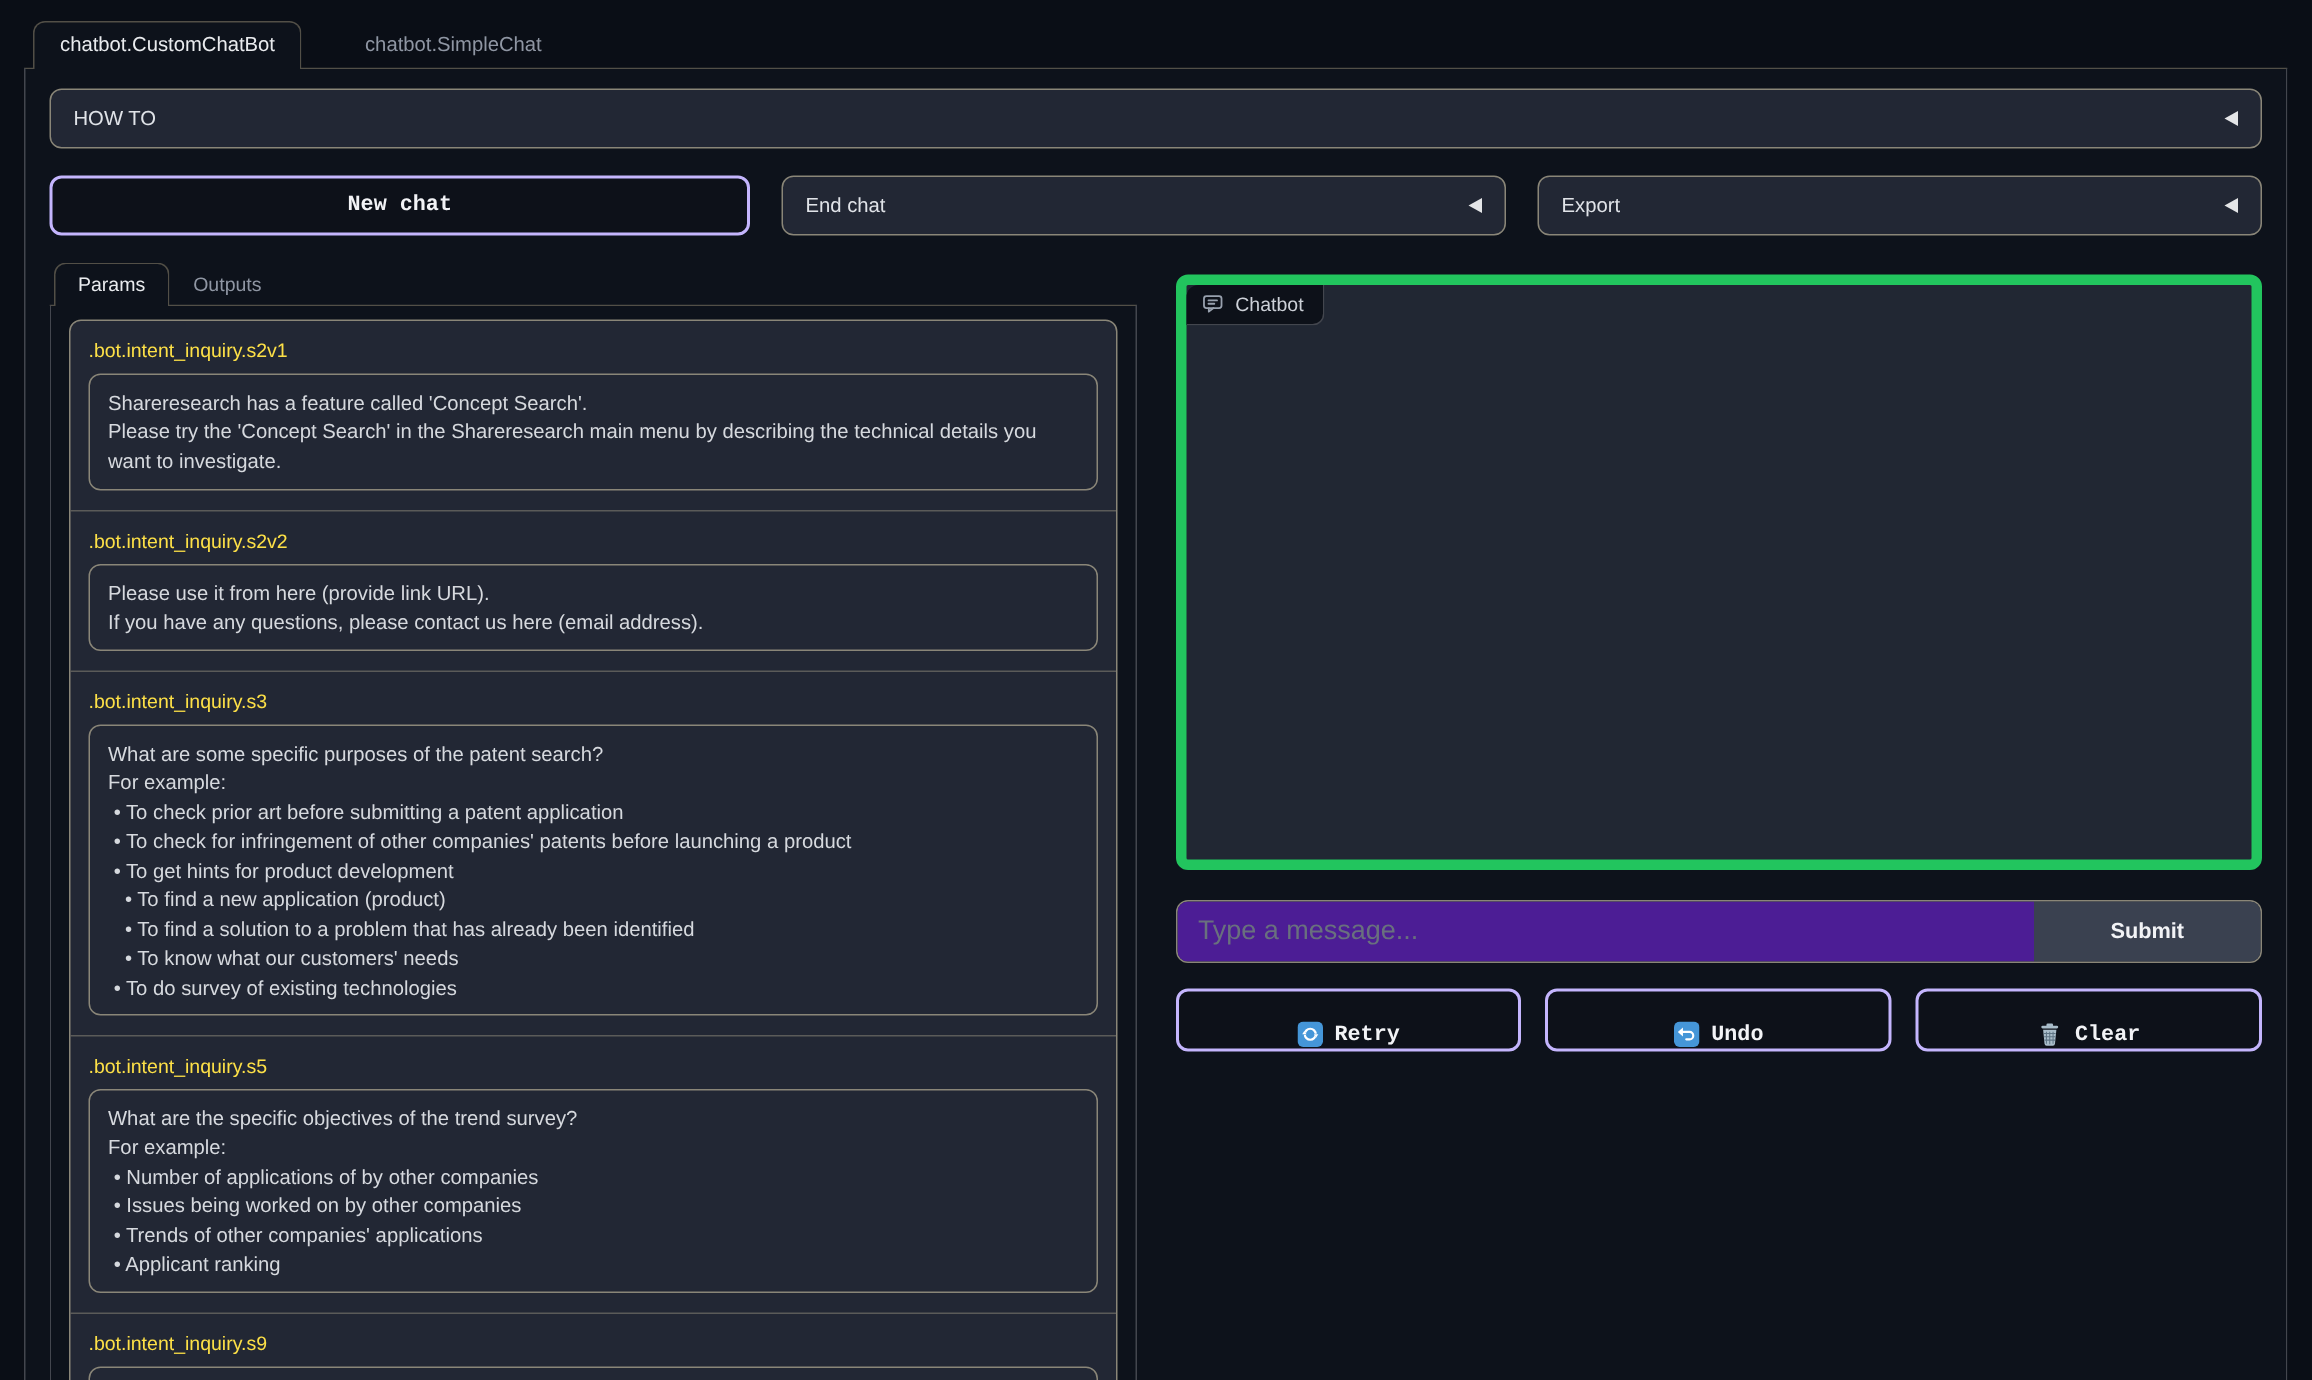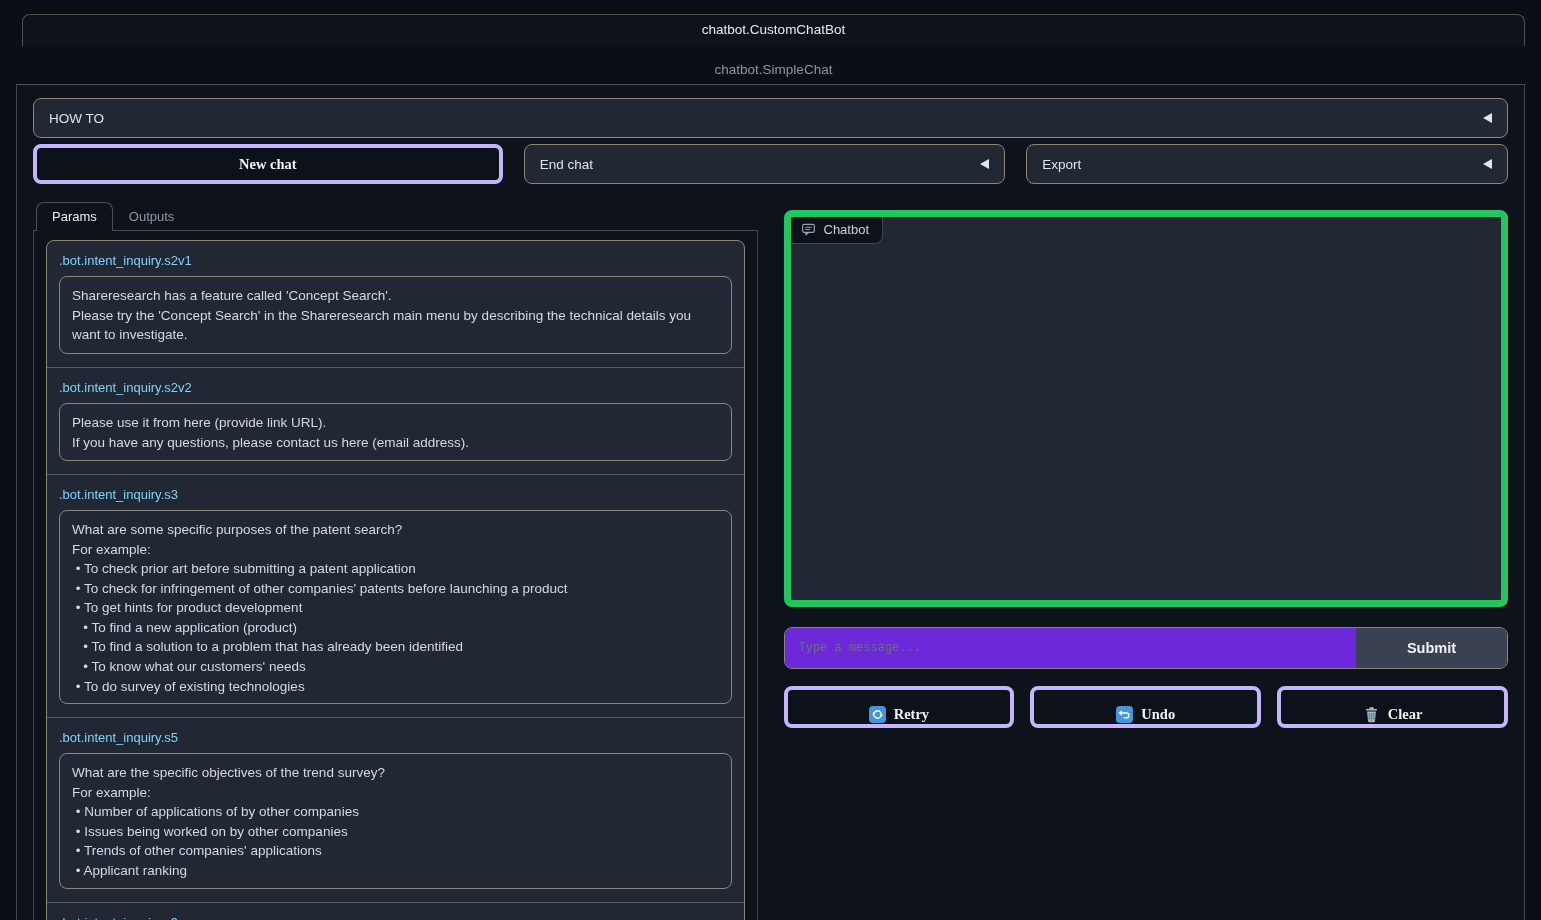--- a/index.html
+++ b/index.html
@@ -2,62 +2,62 @@
 <html><head>
 <meta charset="utf-8">
 <style>
   html,body{margin:0;padding:0;}
   body{
     width:1541px;height:920px;overflow:hidden;
     background:#0a0e16;
     font-family:"Liberation Sans","DejaVu Sans",sans-serif;
     -webkit-font-smoothing:antialiased;
   }
-  .top-tabbar{padding:14px 16px 0 22px;display:flex;gap:8px;position:relative;z-index:3;margin-bottom:-1px;flex-direction:column;}
+  .top-tabbar{padding:14px 16px 0 22px;display:flex;gap:24px;position:relative;z-index:3;margin-bottom:-1px;}
   .tab{background:transparent;border:1px solid transparent;border-bottom:none;color:#8f96a3;
        font-size:13.5px;padding:8px 17px 9px;cursor:pointer;border-radius:8px 8px 0 0;
        font-family:inherit;line-height:1;}
   .tab.active{background:#0d121b;border-color:#524f47;color:#e9ebee;position:relative;z-index:4;}
   .tab-panel{margin:0 16px;background:#0d121b;border:1px solid #43464e;border-top-color:#524f47;
        border-radius:0 0 5px 5px;padding:13px 16px 14px;position:relative;z-index:1;min-height:960px;box-sizing:border-box;}
   .accordion{height:40px;box-sizing:border-box;background:#222734;border:1px solid #8a8678;border-radius:8px;
        display:flex;align-items:center;justify-content:space-between;padding:0 15px;cursor:pointer;
        color:#e0e3e8;font-size:13.5px;}
-  .howto{margin-bottom:6px;align-items:center;}
+  .howto{margin-bottom:18px;align-items:center;}
   .tri{width:0;height:0;border-top:5.5px solid transparent;border-bottom:5.5px solid transparent;
        border-right:9px solid #e4e5e7;flex:none;}
   .actions-row{display:flex;gap:21px;margin-bottom:18px;}
   .actions-row>*{flex:1;height:40px;box-sizing:border-box;}
-  .btn{background:#0d1119;border:4px solid #c4b5fd;border-radius:8px;color:#f2f3f6;
-       font-weight:bold;font-size:14.5px;cursor:pointer;font-family:Liberation Serif, serif;}
+  .btn{background:#0d1119;border:2px solid #c4b5fd;border-radius:8px;color:#f2f3f6;
+       font-weight:bold;font-size:14.5px;cursor:pointer;font-family:Liberation Mono, monospace;}
   .main-row{display:flex;gap:26px;align-items:flex-start;}
   .col{flex:1;min-width:0;}
   .sub-tabbar{display:flex;padding-left:3px;margin-bottom:-1px;position:relative;z-index:3;}
   .tab.sm{font-size:13px;padding:7px 15px 8px;}
   .sub-panel{border:1px solid #43464e;border-top-color:#524f47;border-radius:0 0 5px 5px;
        padding:9px 12px 12px;min-height:760px;position:relative;z-index:1;}
   .group{background:#222734;border:1px solid #8a8678;border-radius:8px;overflow:hidden;}
   .param-block{padding:12px 12px 13px;}
   .param-block+.param-block{border-top:1px solid rgba(138,134,120,0.55);}
-  .param-label{color:#7dd3fc;font-size:13px;margin-bottom:8px;}
+  .param-label{color:#fde047;font-size:13px;margin-bottom:8px;}
   textarea.param-input{display:block;width:100%;box-sizing:border-box;background:#222734;
        border:1px solid #8a8678;border-radius:8px;color:#d6d9de;
        font:13.5px/1.45 "Liberation Sans","DejaVu Sans",sans-serif;
        padding:9px 12px;resize:none;outline:none;overflow:hidden;}
   .ta-1{height:78px}.ta-2{height:58px}.ta-3{height:194px}.ta-4{height:136px}.ta-5{height:70px}
   .chatbot-panel{margin-top:8px;height:397px;box-sizing:border-box;background:#212733;
        border:7px solid #22c55e;border-radius:8px;position:relative;}
   .chatbot-badge{position:absolute;top:0;left:0;display:flex;align-items:center;gap:8px;
        padding:5px 13px 6px 10px;background:#0d1119;border-right:1px solid #43464e;
        border-bottom:1px solid #43464e;border-radius:8px 0 8px 0;color:#ccd0d7;font-size:13px;}
   .chat-messages{position:absolute;inset:24px 6px 6px 6px;}
   .input-row{margin-top:20px;display:flex;height:42px;box-sizing:border-box;border:1px solid #8a8678;
        border-radius:8px;overflow:hidden;background:#242a36;}
-  input.message{flex:1;background:#6d28d9;border:none;outline:none;color:#d6d9de;
-       font-size:12px;padding:0 14px;font-family:Liberation Mono, monospace;min-width:0;}
+  input.message{flex:1;background:#4c1d95;border:none;outline:none;color:#d6d9de;
+       font-size:18px;padding:0 14px;font-family:Liberation Sans, sans-serif;min-width:0;}
   input.message::placeholder{color:#69707e;}
   .submit-btn{width:151px;flex:none;background:#3a4150;border:none;color:#f2f3f6;
        font-weight:bold;font-size:14.5px;cursor:pointer;font-family:inherit;}
   .chat-actions{margin-top:17px;display:flex;gap:16px;}
   .chat-actions .btn{flex:1;height:42px;display:flex;align-items:flex-end;justify-content:center;gap:8px;}
   .icon{flex:none;display:inline-flex;}
 </style>
 </head>
 <body>
 

